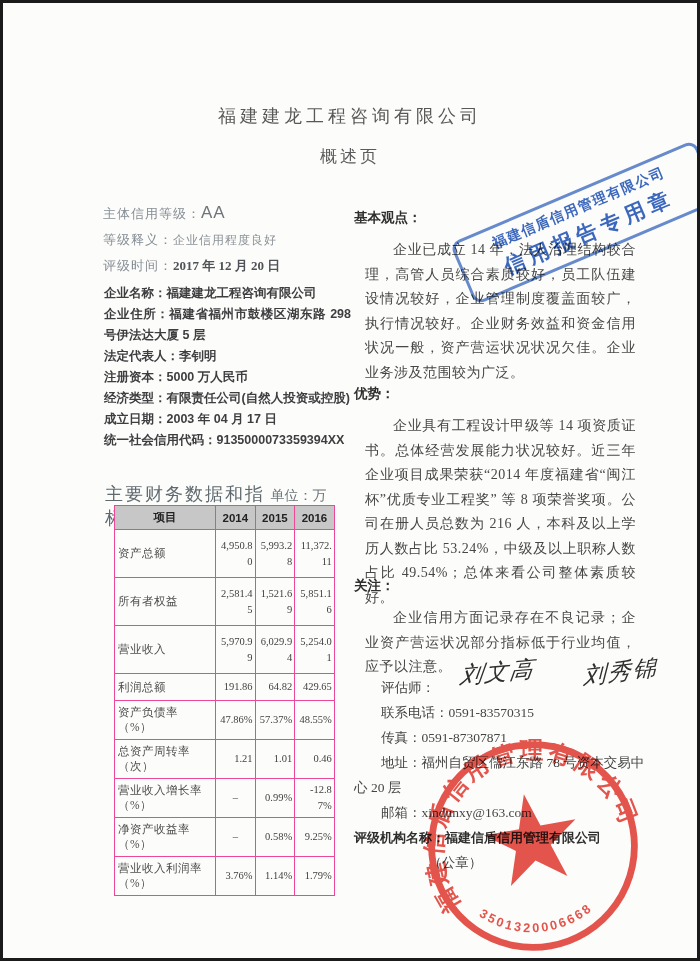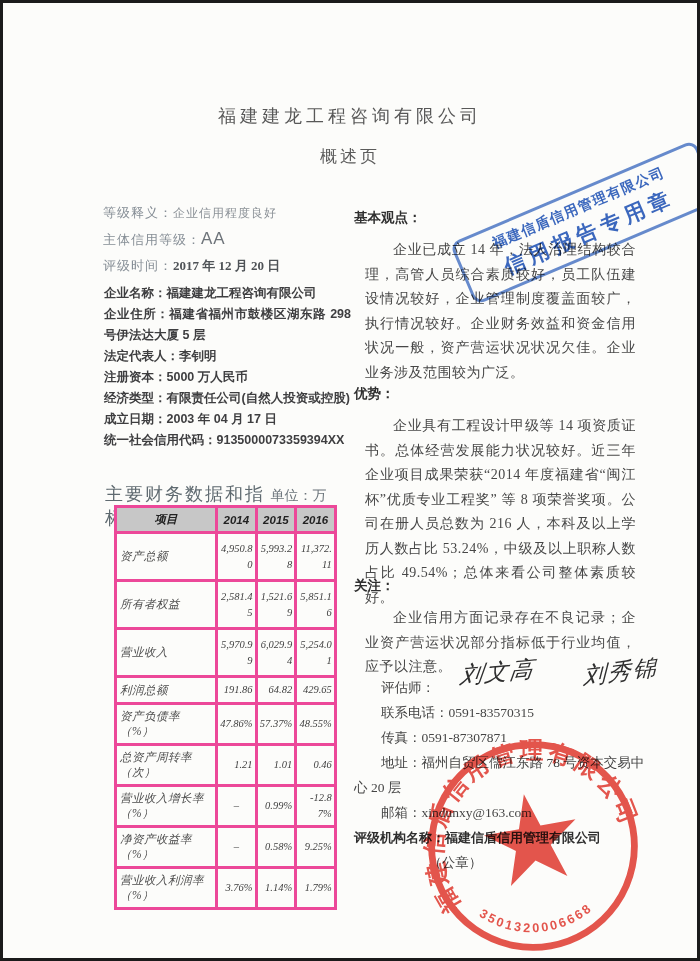--- a/index.html
+++ b/index.html
@@ -25,21 +25,21 @@
   .company-block{position:absolute;left:101px;top:280px;width:247px;
     font-family:"Liberation Sans","DejaVu Sans",sans-serif;font-weight:700;
     font-size:12.5px;line-height:21px;color:#3e3e40;text-align:justify;}
   .company-block p{margin:0;}
   .fin-title-row{position:absolute;left:102px;top:479px;width:230px;display:flex;
     justify-content:space-between;align-items:baseline;}
   .fin-title{font-size:18px;color:#5f6a70;letter-spacing:2px;}
   .fin-unit{font-size:14px;color:#6b747b;}
   .fin-table{position:absolute;left:111px;top:502px;width:220px;border-collapse:collapse;
     table-layout:fixed;}
-  .fin-table th,.fin-table td{border:3px solid #ec4899;box-sizing:border-box;font-style:italic;}
+  .fin-table th,.fin-table td{border:1px solid #ec4899;box-sizing:border-box;}
   .fin-table th{background:#c7c7c7;font-family:"Liberation Sans",sans-serif;
     font-size:11.5px;color:#222;padding:4px 2px;font-weight:700;}
   .col-item{width:101px;}
   .col-yr{width:39.6px;}
   .cell-item{font-size:11.5px;color:#4d4d4d;padding:4px 3px;letter-spacing:0.5px;
     line-height:15px;}
   .cell-num{font-size:10.5px;color:#3f3f3f;text-align:right;padding:3px 2px;
     word-break:break-all;line-height:16px;}
   .tall td{height:48px;}
   .short td{height:27px;}
@@ -74,22 +74,22 @@
 </style>
 </head>
 <body>
 
 <div class="page">
 
   <div class="doc-title">福建建龙工程咨询有限公司</div>
   <div class="doc-subtitle">概述页</div>
 
   <div class="rating-block">
+    <p class="rating-line"><span class="r-label">主体信用等级：</span><span class="grade-value">AA</span></p>
     <p class="rating-line"><span class="r-label">等级释义：</span><span class="meaning-value">企业信用程度良好</span></p>
-    <p class="rating-line"><span class="r-label">主体信用等级：</span><span class="grade-value">AA</span></p>
     <p class="rating-line"><span class="r-label">评级时间：</span><span class="date-value">2017 年 12 月 20 日</span></p>
   </div>
 
   <div class="company-block">
     <p><span>企业名称：</span><span>福建建龙工程咨询有限公司</span></p>
     <p><span>企业住所：</span><span>福建省福州市鼓楼区湖东路 298 号伊法达大厦 5 层</span></p>
     <p><span>法定代表人：</span><span>李钊明</span></p>
     <p><span>注册资本：</span><span>5000 万人民币</span></p>
     <p><span>经济类型：</span><span>有限责任公司(自然人投资或控股)</span></p>
     <p><span>成立日期：</span><span>2003 年 04 月 17 日</span></p>

